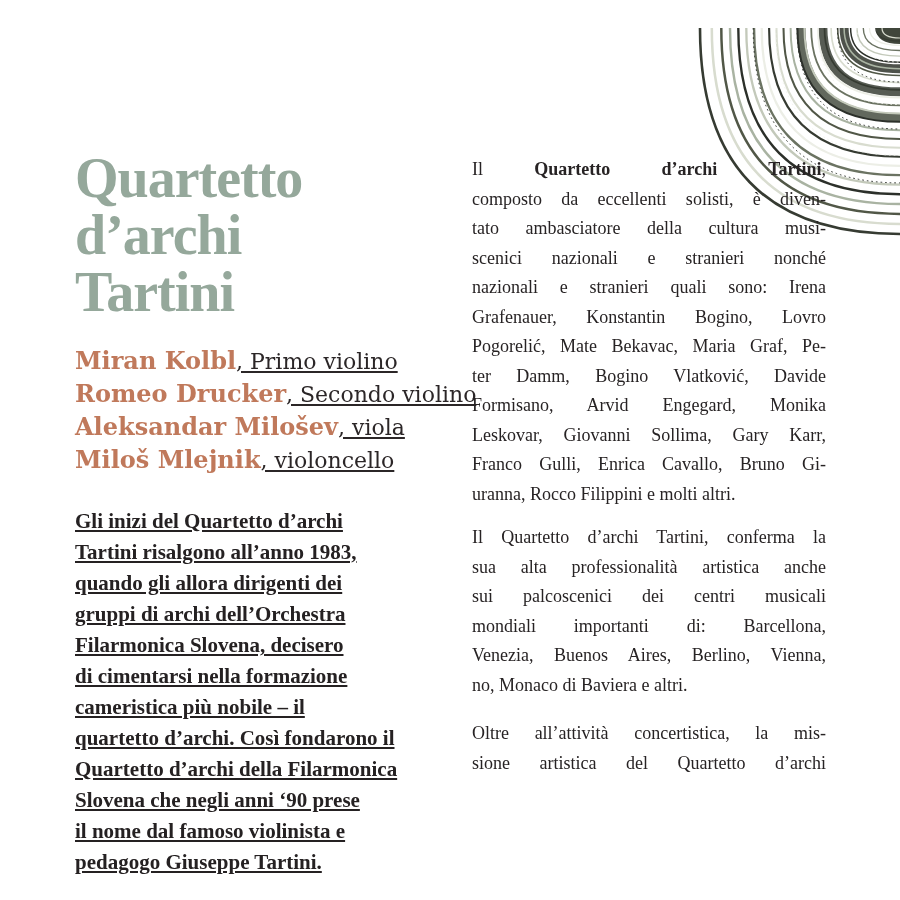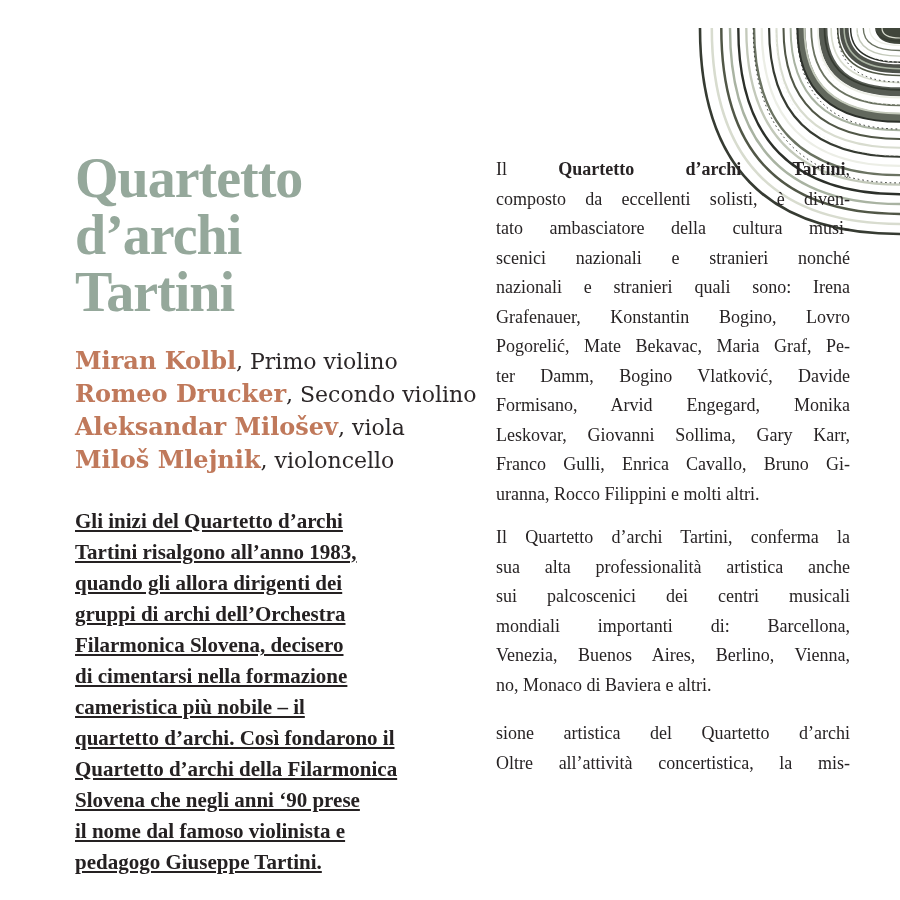--- a/index.html
+++ b/index.html
@@ -24,31 +24,31 @@
     letter-spacing: -1px; white-space: nowrap;
   }
 
   .members { margin-top: 25px; }
   .member-row { line-height: 30px; white-space: nowrap; }
   .member-name {
     font-family: "DejaVu Serif", serif; font-weight: bold;
     font-size: 24px; color: #c0795b;
   }
   .member-role {
-    font-family: "DejaVu Serif", serif; font-size: 22px; color: #2b2627;
+    font-family: "DejaVu Serif", serif; font-size: 22px; color: #2b2627; text-decoration: underline;
   }
 
   .para-left { margin-top: 28px; color: #252122; }
   .para-left .jline {
     font-family: "Liberation Serif", serif; font-weight: bold;
     font-size: 21px; line-height: 31px; white-space: nowrap; text-decoration: underline;
   }
 
   
-  .col-right { position: absolute; left: 496px; top: 127px; width: 354px; color: #272324; }
+  .col-right { position: absolute; left: 472px; top: 127px; width: 354px; color: #272324; }
   .para.just .jline {
     font-family: "Liberation Serif", serif;
     font-size: 18px; line-height: 29.5px;
     text-align: justify; text-align-last: justify;
   }
   .para.just .jline.endline { text-align-last: left; }
   .para.just b { font-weight: bold; }
   .p2 { margin-top: 14px; }
   .p3 { margin-top: 19px; }
 </style>
@@ -147,18 +147,18 @@
     <div class="para just p2">
         <div class="jline">Il Quartetto d’archi Tartini, conferma la</div>
         <div class="jline">sua alta professionalità artistica anche</div>
         <div class="jline">sui palcoscenici dei centri musicali</div>
         <div class="jline">mondiali importanti di: Barcellona,</div>
         <div class="jline">Venezia, Buenos Aires, Berlino, Vienna,</div>
         <div class="jline endline">no, Monaco di Baviera e altri.</div>
       </div>
 
     <div class="para just p3">
+        <div class="jline">Oltre all’attività concertistica, la mis-</div>
         <div class="jline">sione artistica del Quartetto d’archi</div>
-        <div class="jline">Oltre all’attività concertistica, la mis-</div>
       </div>
   </div>
 
 </div>
 
 </body></html>

